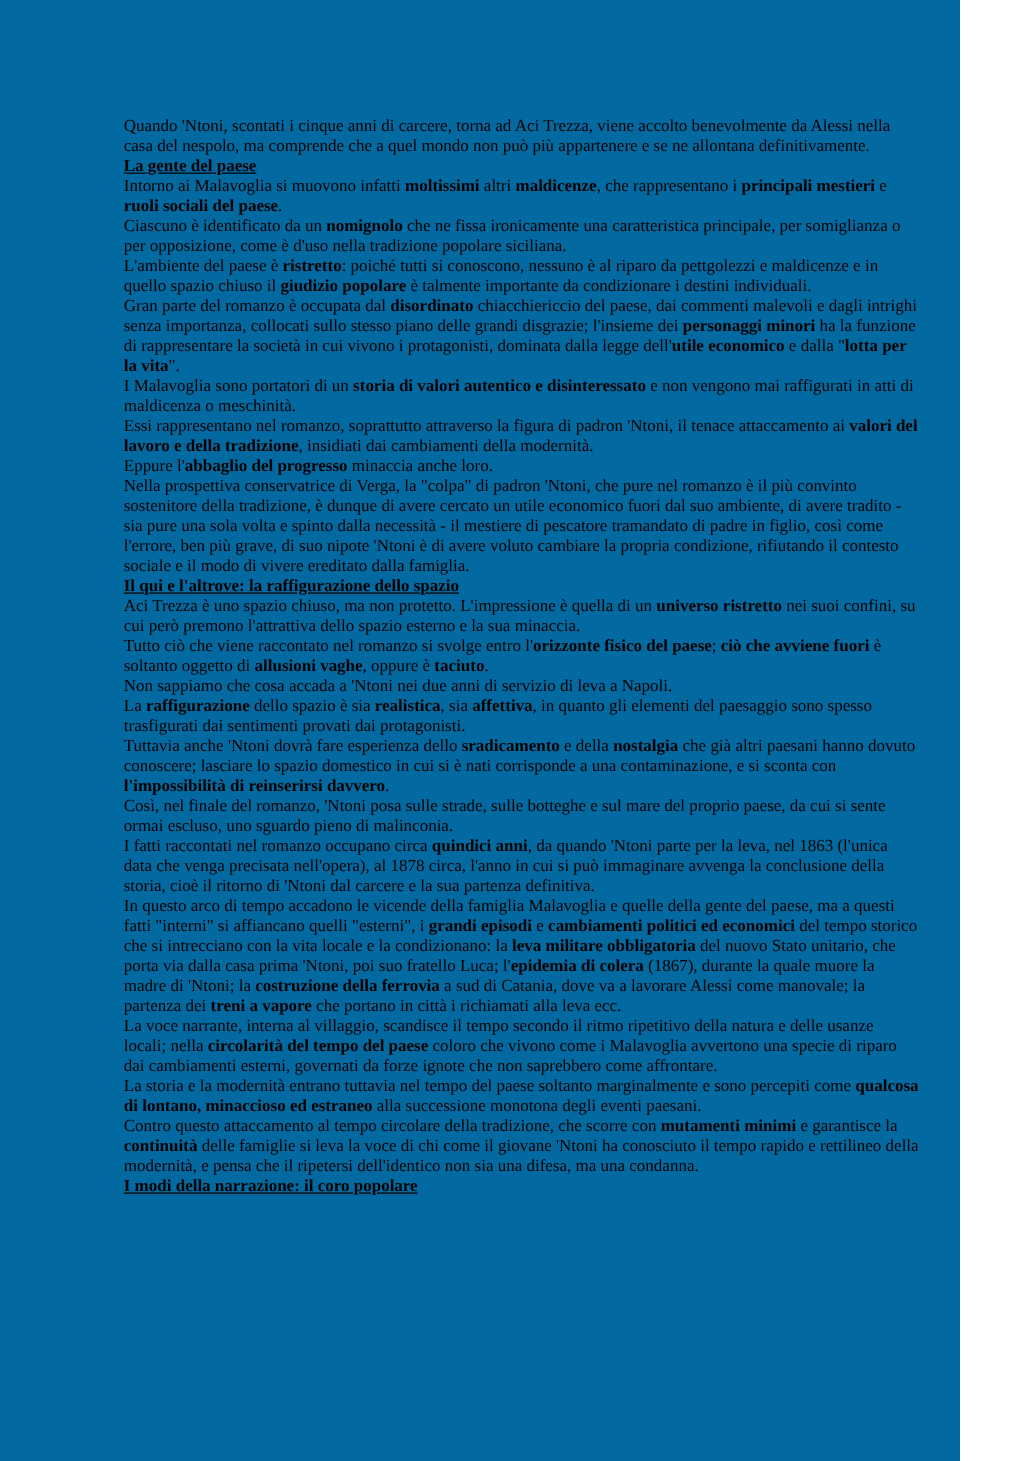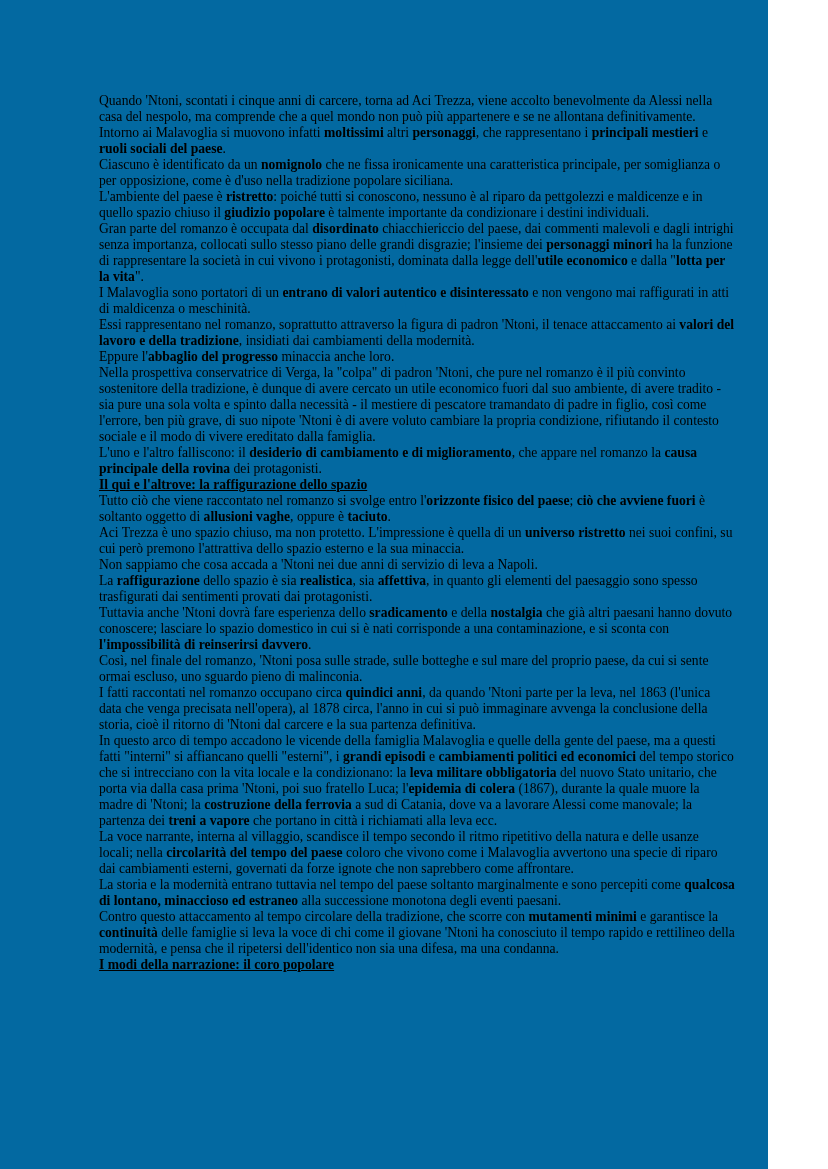--- a/index.html
+++ b/index.html
@@ -37,32 +37,32 @@
     text-decoration: underline;
   }
   .content b { font-weight: bold; }
 </style>
 </head>
 <body>
 
 <div class="page">
   <div class="content" style="color: rgb(0, 0, 0);">
       <p class="para"><span>Quando 'Ntoni, scontati i cinque anni di carcere, torna ad Aci Trezza, viene accolto benevolmente da Alessi nella casa del nespolo, ma comprende che a quel mondo non può più appartenere e se ne allontana definitivamente.</span></p>
-      <p class="para"><span>Intorno ai Malavoglia si muovono infatti </span><b>moltissimi</b><span> altri </span><b>personaggi</b><span>, che rappresentano i </span><b>principali mestieri</b><span> e </span><b>ruoli sociali del paese</b><span>.</span></p>
+      <h2 class="heading"><b>La gente del paese</b></h2>
+      <p class="para"><span>Intorno ai Malavoglia si muovono infatti </span><b>moltissimi</b><span> altri </span><b>maldicenze</b><span>, che rappresentano i </span><b>principali mestieri</b><span> e </span><b>ruoli sociali del paese</b><span>.</span></p>
       <p class="para"><span>Ciascuno è identificato da un </span><b>nomignolo</b><span> che ne fissa ironicamente una caratteristica principale, per somiglianza o per opposizione, come è d'uso nella tradizione popolare siciliana.</span></p>
       <p class="para"><span>L'ambiente del paese è </span><b>ristretto</b><span>: poiché tutti si conoscono, nessuno è al riparo da pettgolezzi e maldicenze e in quello spazio chiuso il </span><b>giudizio popolare</b><span> è talmente importante da condizionare i destini individuali.</span></p>
       <p class="para"><span>Gran parte del romanzo è occupata dal </span><b>disordinato</b><span> chiacchiericcio del paese, dai commenti malevoli e dagli intrighi senza importanza, collocati sullo stesso piano delle grandi disgrazie; l'insieme dei </span><b>personaggi minori</b><span> ha la funzione di rappresentare la società in cui vivono i protagonisti, dominata dalla legge dell'</span><b>utile economico</b><span> e dalla "</span><b>lotta per la vita</b><span>".</span></p>
-      <p class="para"><span>I Malavoglia sono portatori di un </span><b>entrano di valori autentico e disinteressato</b><span> e non vengono mai raffigurati in atti di maldicenza o meschinità.</span></p>
+      <p class="para"><span>I Malavoglia sono portatori di un </span><b>storia di valori autentico e disinteressato</b><span> e non vengono mai raffigurati in atti di maldicenza o meschinità.</span></p>
       <p class="para"><span>Essi rappresentano nel romanzo, soprattutto attraverso la figura di padron 'Ntoni, il tenace attaccamento ai </span><b>valori del lavoro e della tradizione</b><span>, insidiati dai cambiamenti della modernità.</span></p>
       <p class="para"><span>Eppure l'</span><b>abbaglio del progresso</b><span> minaccia anche loro.</span></p>
       <p class="para"><span>Nella prospettiva conservatrice di Verga, la "colpa" di padron 'Ntoni, che pure nel romanzo è il più convinto sostenitore della tradizione, è dunque di avere cercato un utile economico fuori dal suo ambiente, di avere tradito - sia pure una sola volta e spinto dalla necessità - il mestiere di pescatore tramandato di padre in figlio, così come l'errore, ben più grave, di suo nipote 'Ntoni è di avere voluto cambiare la propria condizione, rifiutando il contesto sociale e il modo di vivere ereditato dalla famiglia.</span></p>
-      <p class="para"><span>L'uno e l'altro falliscono: il </span><b>desiderio di cambiamento e di miglioramento</b><span>, che appare nel romanzo la </span><b>causa principale della rovina</b><span> dei protagonisti.</span></p>
       <h2 class="heading"><b>Il qui e l'altrove: la raffigurazione dello spazio</b></h2>
+      <p class="para"><span>Aci Trezza è uno spazio chiuso, ma non protetto. L'impressione è quella di un </span><b>universo ristretto</b><span> nei suoi confini, su cui però premono l'attrattiva dello spazio esterno e la sua minaccia.</span></p>
       <p class="para"><span>Tutto ciò che viene raccontato nel romanzo si svolge entro l'</span><b>orizzonte fisico del paese</b><span>; </span><b>ciò che avviene fuori</b><span> è soltanto oggetto di </span><b>allusioni vaghe</b><span>, oppure è </span><b>taciuto</b><span>.</span></p>
-      <p class="para"><span>Aci Trezza è uno spazio chiuso, ma non protetto. L'impressione è quella di un </span><b>universo ristretto</b><span> nei suoi confini, su cui però premono l'attrattiva dello spazio esterno e la sua minaccia.</span></p>
       <p class="para"><span>Non sappiamo che cosa accada a 'Ntoni nei due anni di servizio di leva a Napoli.</span></p>
       <p class="para"><span>La </span><b>raffigurazione</b><span> dello spazio è sia </span><b>realistica</b><span>, sia </span><b>affettiva</b><span>, in quanto gli elementi del paesaggio sono spesso trasfigurati dai sentimenti provati dai protagonisti.</span></p>
       <p class="para"><span>Tuttavia anche 'Ntoni dovrà fare esperienza dello </span><b>sradicamento</b><span> e della </span><b>nostalgia</b><span> che già altri paesani hanno dovuto conoscere; lasciare lo spazio domestico in cui si è nati corrisponde a una contaminazione, e si sconta con </span><b>l'impossibilità di reinserirsi davvero</b><span>.</span></p>
       <p class="para"><span>Così, nel finale del romanzo, 'Ntoni posa sulle strade, sulle botteghe e sul mare del proprio paese, da cui si sente ormai escluso, uno sguardo pieno di malinconia.</span></p>
       <p class="para"><span>I fatti raccontati nel romanzo occupano circa </span><b>quindici anni</b><span>, da quando 'Ntoni parte per la leva, nel 1863 (l'unica data che venga precisata nell'opera), al 1878 circa, l'anno in cui si può immaginare avvenga la conclusione della storia, cioè il ritorno di 'Ntoni dal carcere e la sua partenza definitiva.</span></p>
       <p class="para"><span>In questo arco di tempo accadono le vicende della famiglia Malavoglia e quelle della gente del paese, ma a questi fatti "interni" si affiancano quelli "esterni", i </span><b>grandi episodi</b><span> e </span><b>cambiamenti politici ed economici</b><span> del tempo storico che si intrecciano con la vita locale e la condizionano: la </span><b>leva militare obbligatoria</b><span> del nuovo Stato unitario, che porta via dalla casa prima 'Ntoni, poi suo fratello Luca; l'</span><b>epidemia di colera</b><span> (1867), durante la quale muore la madre di 'Ntoni; la </span><b>costruzione della ferrovia</b><span> a sud di Catania, dove va a lavorare Alessi come manovale; la partenza dei </span><b>treni a vapore</b><span> che portano in città i richiamati alla leva ecc.</span></p>
       <p class="para"><span>La voce narrante, interna al villaggio, scandisce il tempo secondo il ritmo ripetitivo della natura e delle usanze locali; nella </span><b>circolarità del tempo del paese</b><span> coloro che vivono come i Malavoglia avvertono una specie di riparo dai cambiamenti esterni, governati da forze ignote che non saprebbero come affrontare.</span></p>
       <p class="para"><span>La storia e la modernità entrano tuttavia nel tempo del paese soltanto marginalmente e sono percepiti come </span><b>qualcosa di lontano, minaccioso ed estraneo</b><span> alla successione monotona degli eventi paesani.</span></p>
       <p class="para"><span>Contro questo attaccamento al tempo circolare della tradizione, che scorre con </span><b>mutamenti minimi</b><span> e garantisce la </span><b>continuità</b><span> delle famiglie si leva la voce di chi come il giovane 'Ntoni ha conosciuto il tempo rapido e rettilineo della modernità, e pensa che il ripetersi dell'identico non sia una difesa, ma una condanna.</span></p>
       <h2 class="heading"><b>I modi della narrazione: il coro popolare</b></h2>

